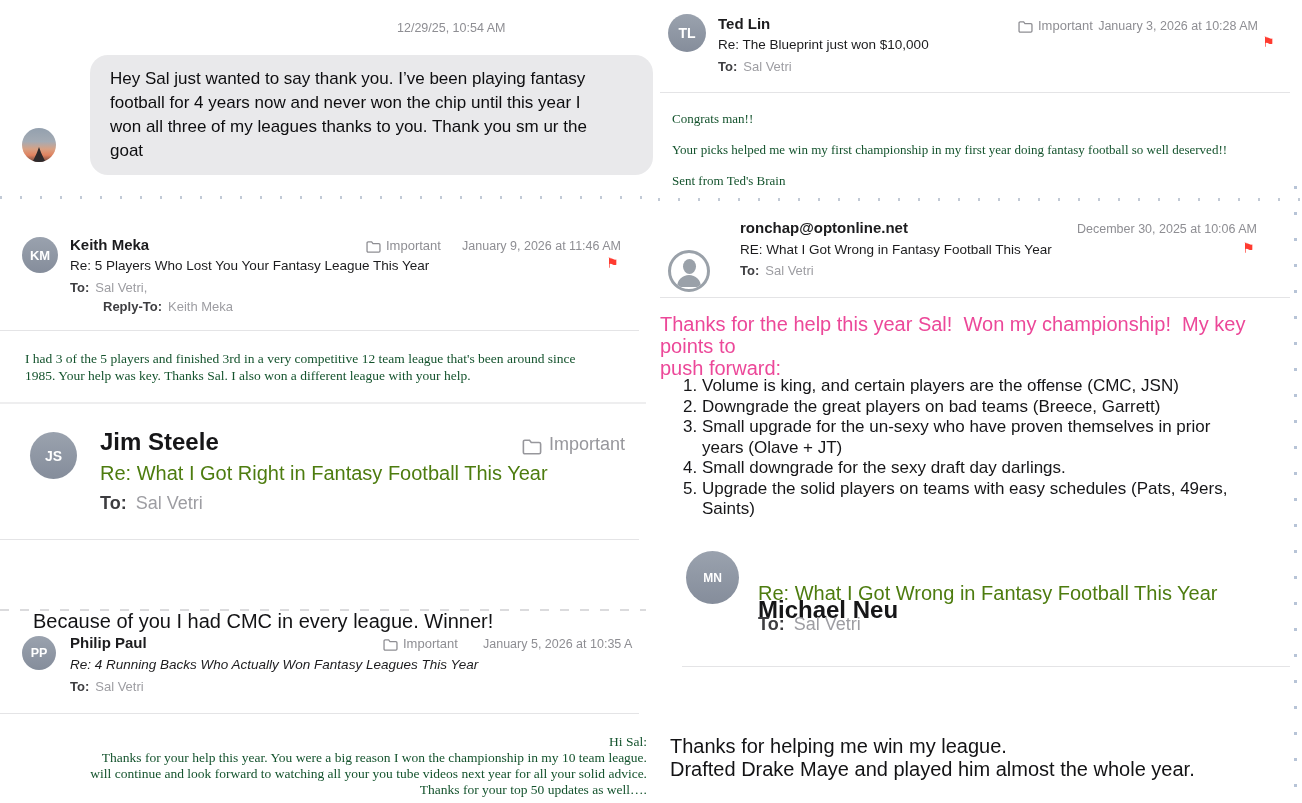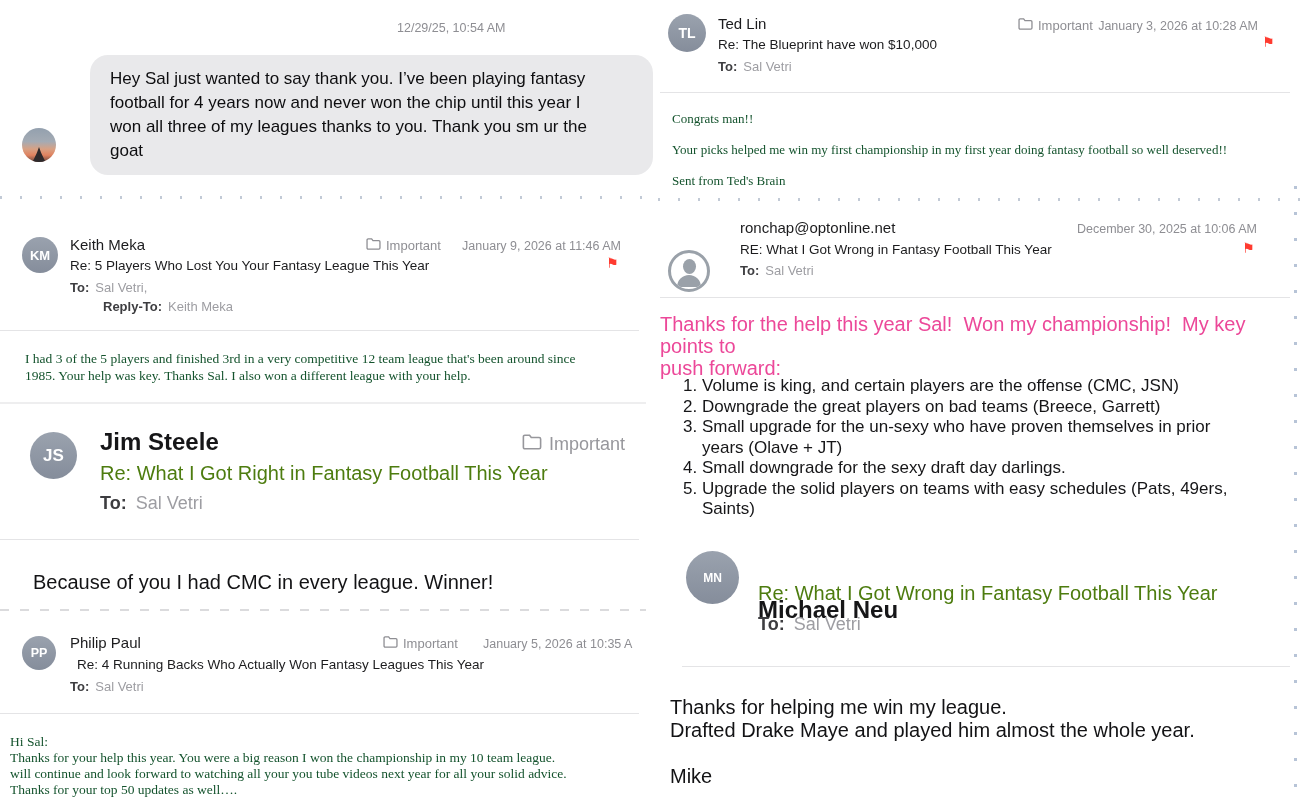--- a/index.html
+++ b/index.html
@@ -1,38 +1,38 @@
 <!DOCTYPE html>
 <html><head>
 <meta charset="utf-8">
 <style>
   html,body{margin:0;padding:0;background:#fff;}
   body{width:1302px;height:803px;overflow:hidden;position:relative;
        font-family:"Liberation Sans","DejaVu Sans",sans-serif;color:#1b1b1d;}
   .abs{position:absolute;}
   .meta{font-size:12.5px;color:#8e8e93;white-space:nowrap;}
-  .name-sm{font-size:15px;font-weight:400;color:#1c1c1e;white-space:nowrap;}
+  .name-sm{font-size:15px;font-weight:700;color:#1c1c1e;white-space:nowrap;}
   .subj-sm{font-size:13.5px;color:#1c1c1e;white-space:nowrap;}
   .to-row{display:flex;gap:6px;font-size:13px;white-space:nowrap;align-items:baseline;}
   .to-label{font-weight:700;color:#3d3d40;}
   .to-val{color:#9d9da2;}
   .body-sm{font-size:13.5px;line-height:16.5px;color:#14532d;white-space:pre-line;font-family:Liberation Serif, serif;}
   .name-lg{font-size:24px;font-weight:700;color:#161618;white-space:nowrap;}
   .subj-lg{font-size:20px;color:#4d7c0f;white-space:nowrap;}
   .to-lg{font-size:18px;gap:9px;}
-  .body-lg{font-size:20px;color:#131315;white-space:pre-line;line-height:23px;}
+  .body-lg{font-size:20px;color:#131315;white-space:pre-line;line-height:23px;margin-top:39px;}
   .body-md{font-size:20px;line-height:22px;color:#ec4899;white-space:pre-wrap;}
   .avatar{border-radius:50%;display:flex;align-items:center;justify-content:center;
           color:#fff;font-weight:700;background:linear-gradient(180deg,#9aa2ae 0%,#858d9b 100%);}
   .sep{height:1px;background:#e4e4e6;}
   .sep2{height:2px;background:#eeeeef;}
   .dots{height:3px;background:repeating-linear-gradient(to right,#c2cad6 0 2.5px,transparent 2.5px 20px);}
   .dashes{height:2px;background:repeating-linear-gradient(to right,#dbdbdd 0 9px,transparent 9px 20px);}
   .vdots{width:3px;background:repeating-linear-gradient(to bottom,#b7c4d7 0 3px,transparent 3px 26px);}
-  .badge{display:flex;align-items:flex-start;gap:5px;color:#8e8e93;font-size:13px;white-space:nowrap;}
+  .badge{display:flex;align-items:flex-end;gap:5px;color:#8e8e93;font-size:13px;white-space:nowrap;}
   .badge svg{flex:0 0 auto;}
   .badge-lg{font-size:18px;gap:7px;color:#97979c;}
   .flag{color:#ff3b30;font-size:14px;line-height:1;}
   .bubble{background:#e9e9eb;border-radius:18px;padding:12px 20px;width:563px;box-sizing:border-box;
           font-size:17px;line-height:24px;color:#0e0e10;white-space:pre-line;}
   .photo-avatar{width:34px;height:34px;border-radius:50%;overflow:hidden;position:relative;
     background:linear-gradient(180deg,#93a0ae 0%,#a4abb4 40%,#d8a184 60%,#eохругое 0%);
     background:linear-gradient(180deg,#93a0ae 0%,#a4abb4 40%,#d8a184 62%,#e0825f 80%,#6b4a41 100%);}
   .silhouette{position:absolute;bottom:0;left:50%;transform:translateX(-50%);width:13px;height:15px;
     background:#2e292b;clip-path:polygon(50% 0,66% 38%,100% 100%,0 100%,34% 38%);}
@@ -74,21 +74,21 @@
 </div>
 <div class="abs to-row" style="left:70px;top:299px;margin-left:33px;">
   <span class="to-label">Reply-To:</span>
   <span class="to-val">Keith Meka</span>
 </div>
 <div class="abs sep" style="left:0;top:330px;width:639px;"></div>
 <div class="abs body-sm" style="left:25px;top:351px;width:614px;">I had 3 of the 5 players and finished 3rd in a very competitive 12 team league that's been around since
 1985. Your help was key. Thanks Sal. I also won a different league with your help.</div>
 <div class="abs sep2" style="left:0;top:402px;width:646px;"></div>
 
-<div class="abs avatar" style="left:30px;top:432px;width:47px;height:47px;font-size:17px;">JS</div>
+<div class="abs avatar" style="left:30px;top:432px;width:47px;height:47px;font-size:14px;">JS</div>
 <div class="abs name-lg" style="left:100px;top:428px;">Jim Steele</div>
 <div class="abs badge badge-lg" style="right:677px;top:434px;">
   <svg width="20" height="16" viewBox="0 0 16 13">
       <path d="M1 2.2C1 1.5 1.5 1 2.2 1H6l1.4 1.8h6.4c.7 0 1.2.5 1.2 1.2v6.8c0 .7-.5 1.2-1.2 1.2H2.2C1.5 12 1 11.5 1 10.8Z" fill="none" stroke="currentColor" stroke-width="1.3"></path>
     </svg>
   <span>Important</span>
 </div>
 <div class="abs subj-lg" style="left:100px;top:462px;">Re: What I Got Right in Fantasy Football This Year</div>
 <div class="abs to-row to-lg" style="left:100px;top:493px;font-size:18px;">
   <span class="to-label">To:</span>
@@ -100,42 +100,42 @@
 
 <div class="abs avatar" style="left:22px;top:636px;width:34px;height:34px;font-size:12.5px;">PP</div>
 <div class="abs name-sm" style="left:70px;top:634px;">Philip Paul</div>
 <div class="abs badge" style="left:383px;top:636px;">
   <svg width="15" height="12" viewBox="0 0 16 13">
       <path d="M1 2.2C1 1.5 1.5 1 2.2 1H6l1.4 1.8h6.4c.7 0 1.2.5 1.2 1.2v6.8c0 .7-.5 1.2-1.2 1.2H2.2C1.5 12 1 11.5 1 10.8Z" fill="none" stroke="currentColor" stroke-width="1.4"></path>
     </svg>
   <span>Important</span>
 </div>
 <div class="abs meta clip" style="left:483px;top:637px;width:157px;">January 5, 2026 at 10:35 A</div>
-<div class="abs subj-sm" style="left:77px;top:657px;">Re: 4 Running Backs Who Actually Won Fantasy Leagues This Year</div>
+<div class="abs subj-sm" style="left:70px;top:657px;font-style:italic;">Re: 4 Running Backs Who Actually Won Fantasy Leagues This Year</div>
 <div class="abs to-row" style="left:70px;top:679px;">
   <span class="to-label">To:</span>
   <span class="to-val">Sal Vetri</span>
 </div>
 <div class="abs sep" style="left:0;top:713px;width:639px;"></div>
-<div class="abs body-sm" style="left:10px;top:734px;width:622px;line-height:16px;">Hi Sal:
+<div class="abs body-sm" style="left:25px;top:734px;width:622px;line-height:16px;text-align:right;">Hi Sal:
 Thanks for your help this year. You were a big reason I won the championship in my 10 team league.
 will continue and look forward to watching all your you tube videos next year for all your solid advice.
 Thanks for your top 50 updates as well….</div>
 
 <div class="abs avatar" style="left:668px;top:14px;width:38px;height:38px;font-size:14px;">TL</div>
 <div class="abs name-sm" style="left:718px;top:15px;">Ted Lin</div>
 <div class="abs badge" style="left:1018px;top:18px;">
   <svg width="15" height="12" viewBox="0 0 16 13">
       <path d="M1 2.2C1 1.5 1.5 1 2.2 1H6l1.4 1.8h6.4c.7 0 1.2.5 1.2 1.2v6.8c0 .7-.5 1.2-1.2 1.2H2.2C1.5 12 1 11.5 1 10.8Z" fill="none" stroke="currentColor" stroke-width="1.4"></path>
     </svg>
   <span>Important</span>
 </div>
 <div class="abs meta" style="right:44px;top:19px;">January 3, 2026 at 10:28 AM</div>
 <div class="abs flag" style="left:1262px;top:35px;">⚑</div>
-<div class="abs subj-sm" style="left:718px;top:37px;">Re: The Blueprint have won $10,000</div>
+<div class="abs subj-sm" style="left:718px;top:37px;">Re: The Blueprint just won $10,000</div>
 <div class="abs to-row" style="left:718px;top:59px;">
   <span class="to-label">To:</span>
   <span class="to-val">Sal Vetri</span>
 </div>
 <div class="abs sep" style="left:660px;top:92px;width:630px;"></div>
 <div class="abs body-sm" style="left:672px;top:111px;font-size:13px;line-height:15.5px;">Congrats man!!
 
 Your picks helped me win my first championship in my first year doing fantasy football so well deserved!!
 
 Sent from Ted's Brain</div>

